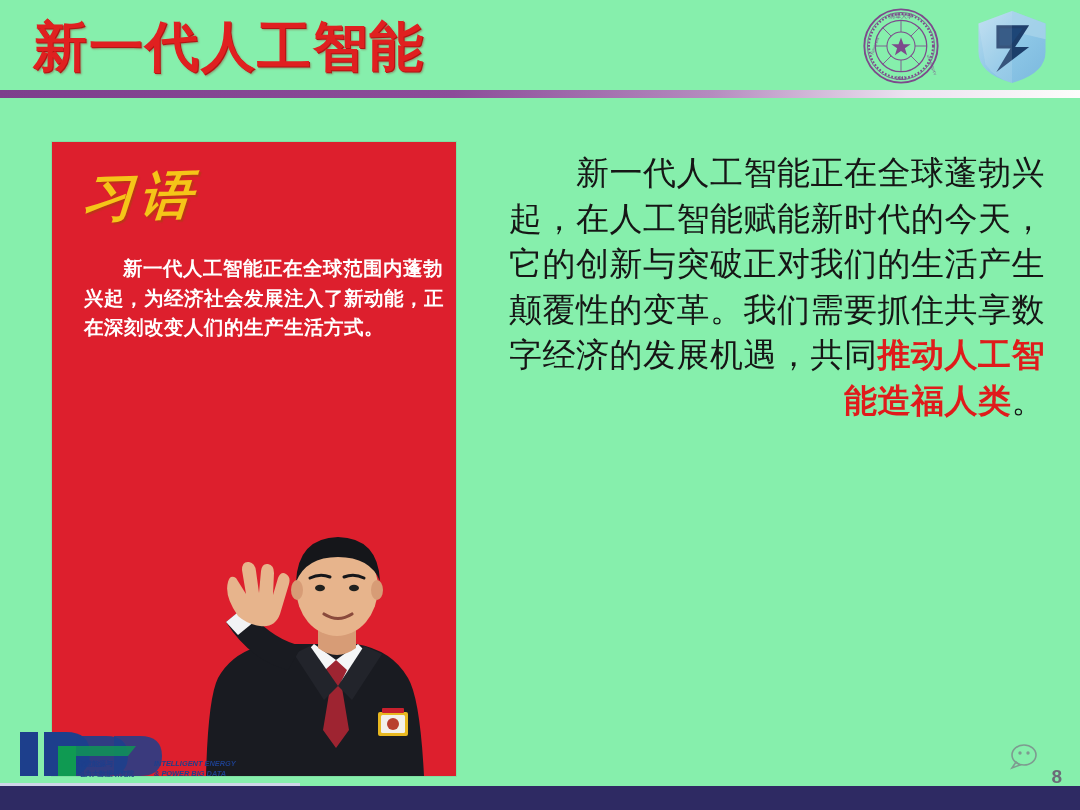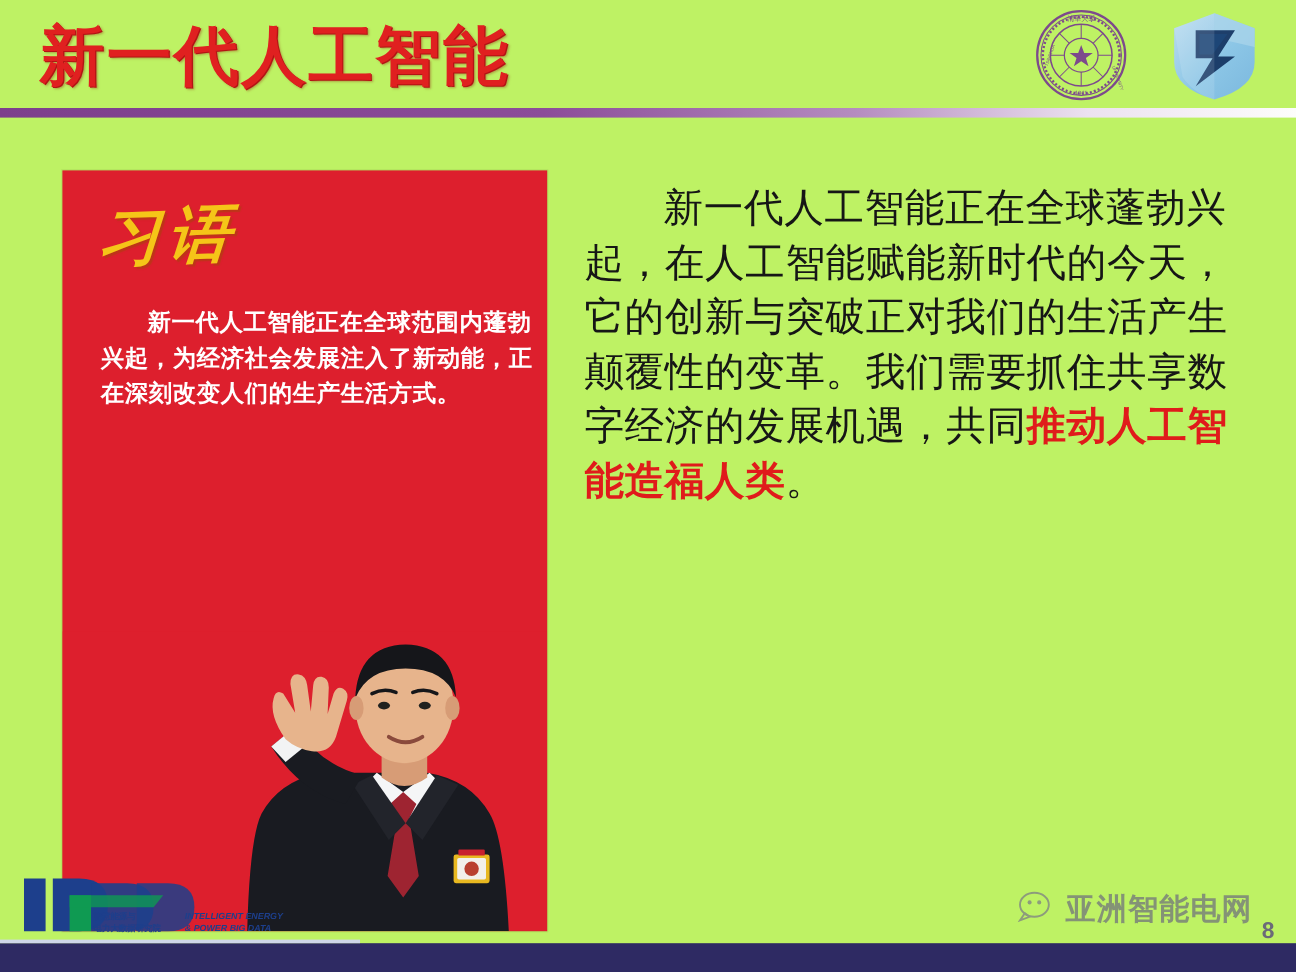--- a/index.html
+++ b/index.html
@@ -3,21 +3,21 @@
 <meta charset="utf-8">
 <style>
   html,body{margin:0;padding:0;}
   body{
     width:1080px;height:810px;
     background:#ffffff;
     font-family:"Liberation Sans","DejaVu Sans",sans-serif;
     overflow:hidden;
     position:relative;
   }
-  .slide{position:absolute;inset:0;background:#bef264;}
+  .slide{position:absolute;inset:0;background:#86efac;}
 
   
   .header{position:absolute;left:0;top:0;width:1080px;height:92px;}
   .slide-title{
     position:absolute;left:33px;top:11px;
     font-size:54px;font-weight:bold;letter-spacing:2px;
     color:#e02020;
     text-shadow:1px 1px 0 #b31414, 2px 2px 2px rgba(140,10,10,.35);
     white-space:nowrap;
     font-family:"DejaVu Sans","Liberation Sans",sans-serif;
@@ -65,21 +65,21 @@
   .poster-photo{position:absolute;left:0;bottom:0;width:404px;height:250px;}
 
   
   .right-col{position:absolute;left:487px;top:150px;width:558px;}
   .para{
     font-size:33px;line-height:1.38;text-indent:2em;
     font-family:"DejaVu Sans","Liberation Sans",sans-serif;
     letter-spacing:.5px;
   }
   .para-1{color:#a8324a;margin:0 0 20px 0;}
-  .para-2{color:#161616;margin:0;}
+  .para-2{color:#161616;margin:0;text-align:right;}
   .hl-red{color:#e01b1b;font-weight:bold;}
 
   
   .footer-rule{
     position:absolute;left:0;bottom:0;width:1080px;height:24px;
     background:#2e2a63;
   }
   .footer-rule::after{
     content:"";position:absolute;left:0;top:-3px;width:300px;height:3px;
     background:#cfd6e8;
@@ -225,19 +225,18 @@
 
   <div class="watermark">
     <span>
       <svg viewBox="0 0 34 28" width="34" height="28">
         <ellipse cx="14" cy="13" rx="12" ry="10" fill="none" stroke="#7b7b86" stroke-width="1.6"></ellipse>
         <path d="M6 20 l-4 6 l8 -3 z" fill="none" stroke="#7b7b86" stroke-width="1.6"></path>
         <circle cx="10" cy="11" r="1.7" fill="#7b7b86"></circle>
         <circle cx="18" cy="11" r="1.7" fill="#7b7b86"></circle>
       </svg>
     </span>
-    <span class="wm-text">亚洲智能电网</span>
   </div>
 
   <div class="page-num">8</div>
 
   <div class="footer-rule"></div>
 </div>
 
 </body></html>

